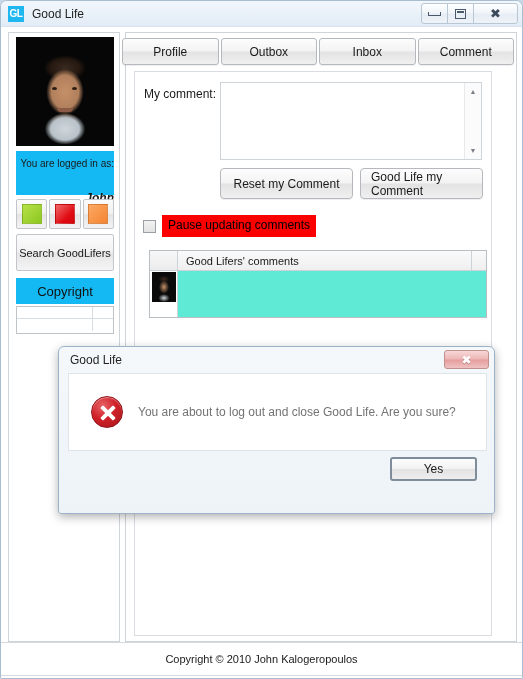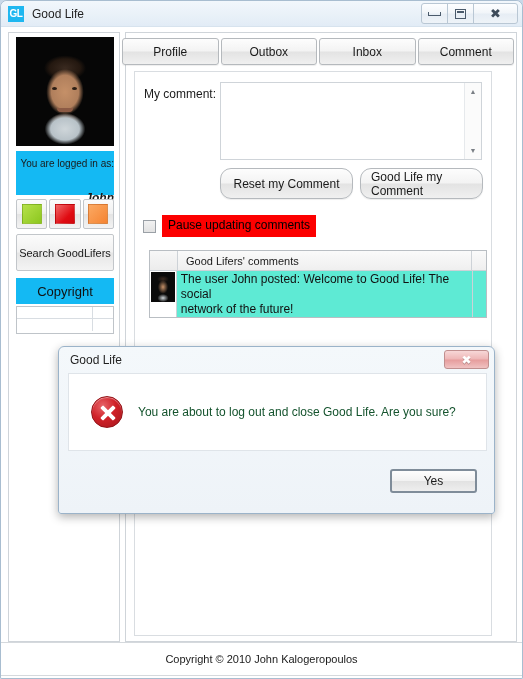--- a/index.html
+++ b/index.html
@@ -244,21 +244,21 @@
 
   #btn-row {
     position: absolute;
     left: 85px; top: 96px;
     width: 263px; height: 31px;
     display: flex; gap: 7px;
   }
   .act-btn {
     height: 31px;
     border: 1px solid #b5b9bd;
-    border-radius: 11px;
+    border-radius: 4px;
     background: linear-gradient(to bottom, #fdfdfd 0%, #f3f3f3 48%, #e3e3e3 52%, #f0f0f0 100%);
     font-size: 12px; color: #1a1a1a;
     display: flex; align-items: center; justify-content: center;
     padding: 0 10px;
     box-shadow: 0 1px 1px rgba(0,0,0,0.07);
   }
   #btn-reset { width: 133px; }
   #btn-post { width: 123px; }
 
   #pause-row {
@@ -395,27 +395,27 @@
   #dlg-icon:before, #dlg-icon:after {
     content: ""; position: absolute;
     left: 7px; top: 14px;
     width: 18px; height: 4px;
     background: #ffffff; border-radius: 1px;
   }
   #dlg-icon:before { transform: rotate(45deg); }
   #dlg-icon:after  { transform: rotate(-45deg); }
   #dlg-message {
     margin-left: 15px;
-    font-size: 12px; color: #14532d;
+    font-size: 12px; color: #737373;
   }
   #dlg-buttons {
     position: absolute;
     left: 9px; bottom: 8px;
     width: 419px; height: 48px;
-    display: flex; align-items: center; justify-content: flex-end;
+    display: flex; align-items: flex-start; justify-content: flex-end;
     gap: 10px;
     padding-right: 10px;
   }
   .dlg-btn {
     width: 87px; height: 24px;
     border: 1px solid #9aa6b2;
     border-radius: 3px;
     background: linear-gradient(to bottom, #fdfdfd 0%, #f2f2f2 48%, #e2e2e2 52%, #eeeeee 100%);
     font-size: 12px; color: #1a1a1a;
     display: flex; align-items: center; justify-content: center;
@@ -523,25 +523,20 @@
         <div id="comments-list">
           <div class="cl-header">
             <div class="cl-head-icon"></div>
             <div class="cl-head-text">Good Lifers' comments</div>
             <div class="cl-head-tail"></div>
           </div>
           <div class="cl-row">
             <div class="cl-thumb-cell">
               <div class="cl-thumb"></div>
             </div>
-            <div class="cl-text-cell">
-              <div>The user John posted: Welcome to Good Life! The social</div>
-              <div>network of the future!</div>
-              <div>[GoodLifed at: 19/10/2012 5:20:20 μμ]</div>
-            </div>
             <div class="cl-tail-cell"></div>
           </div>
         </div>
 
       </div>
     </div>
 
     <div id="footer-sep"></div>
     <div id="footer">
       <span>Copyright © 2010 John Kalogeropoulos</span>

